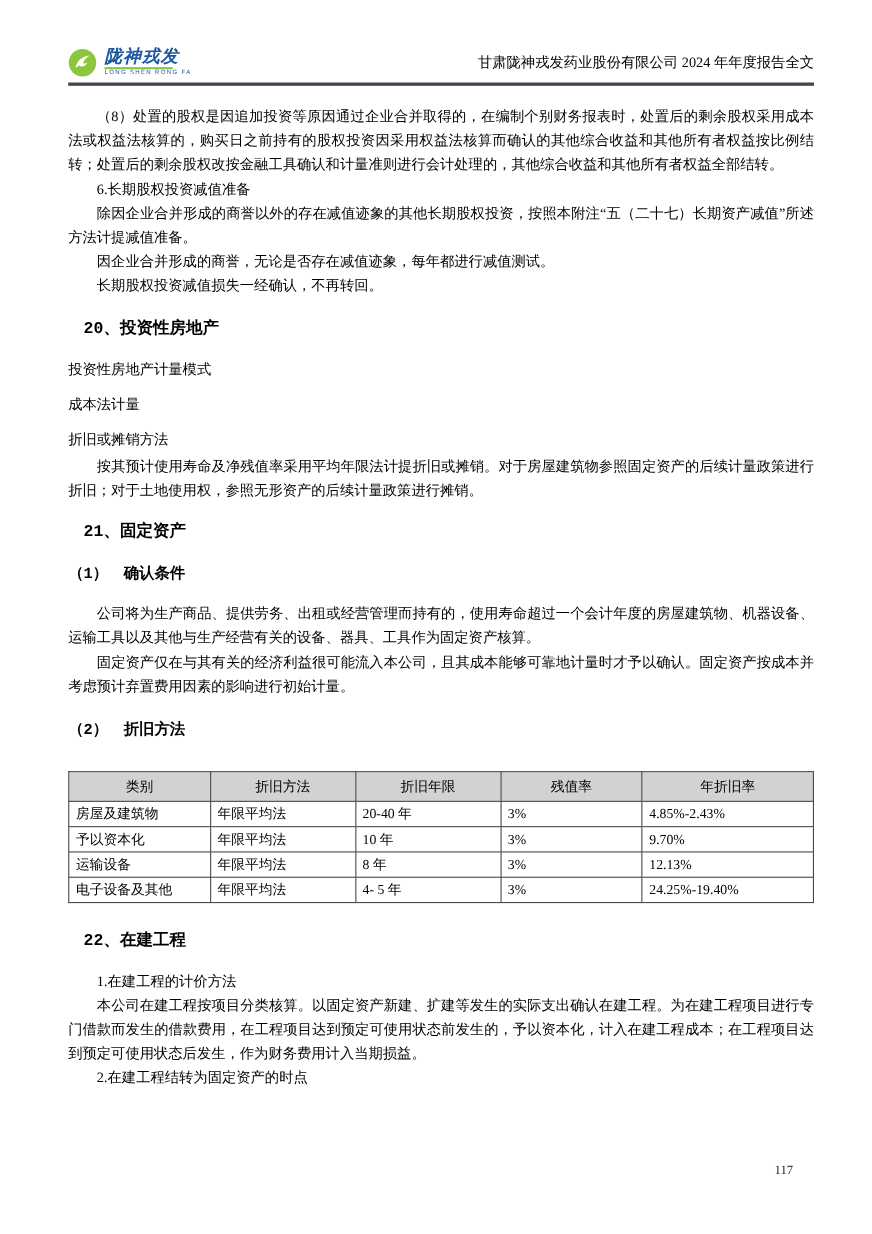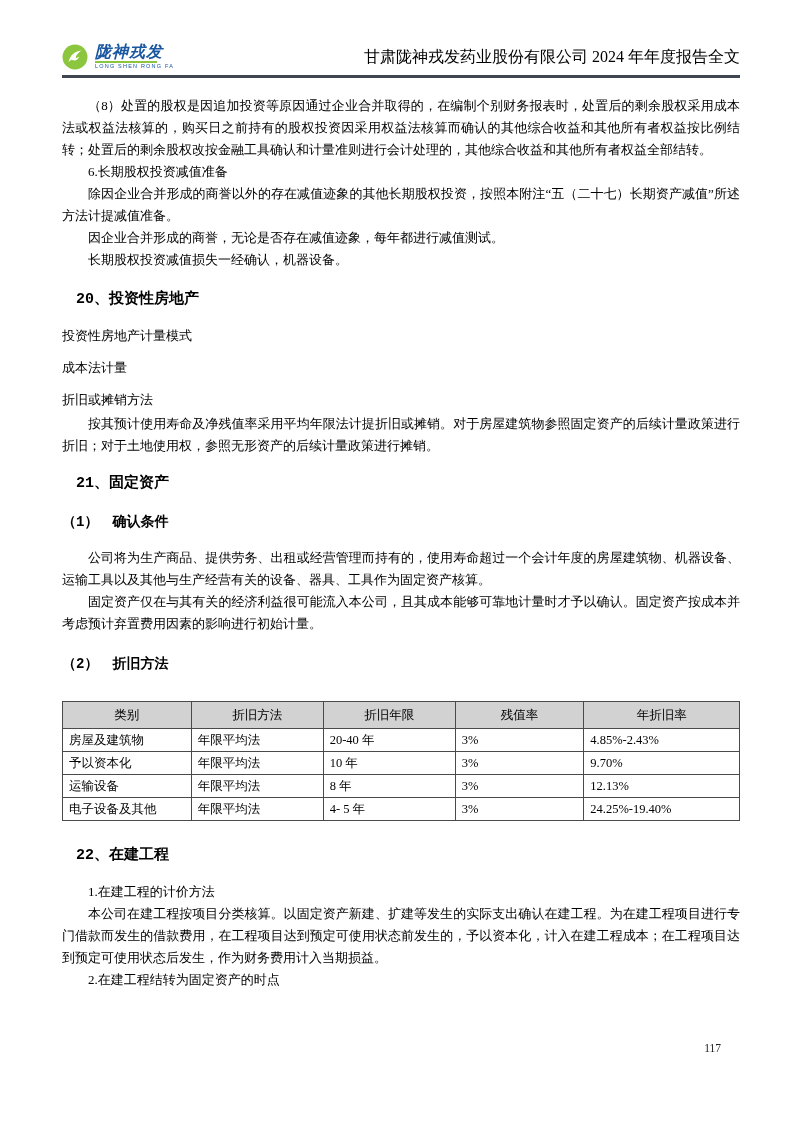--- a/index.html
+++ b/index.html
@@ -31,21 +31,21 @@
   .logo-cn{
     font-family:"Liberation Sans","DejaVu Sans",sans-serif;
     font-weight:bold;font-style:italic;font-size:16px;color:var(--brand-blue,#1A57A0);
     letter-spacing:1px;
   }
   .logo-bar{height:2px;background:var(--brand-green,#8CC63F);margin:1px 0 1px 0;width:62px;}
   .logo-en{
     font-family:"Liberation Sans","DejaVu Sans",sans-serif;
     font-size:5.5px;color:var(--brand-blue,#1A57A0);letter-spacing:1.2px;
   }
-  .doc-title{font-size:16px;color:#000;}
+  .doc-title{font-size:13px;color:#000;}
   
   .content{font-size:13px;line-height:22px;}
   .para{margin:0;text-indent:2em;text-align:justify;}
   .flat{margin:0;text-indent:0;}
   .h-big{
     margin:14px;font-size:15px;font-weight:bold;line-height:22px;
     font-family:Liberation Mono, monospace;
   }
   .h-sub{margin:0;font-size:14px;font-weight:bold;line-height:22px;font-family:Liberation Mono, monospace;}
   .mt17{margin-top:17px;} .mt18{margin-top:18px;} .mt16{margin-top:16px;}
@@ -61,21 +61,21 @@
     font-weight:normal;text-align:center;
     border:1px solid var(--table-border,#4A4A4A);
     height:26px;padding:0 4px;
   }
   table.depr td{
     border:1px solid var(--table-border,#4A4A4A);
     height:17px;padding:0 6px;text-align:left;white-space:nowrap;
     overflow:hidden;
   }
   .page-number{
-    position:absolute;right:72px;bottom:68px;font-size:11.5px;color:#222;
+    position:absolute;right:72px;bottom:52px;font-size:11.5px;color:#222;
   }
 </style>
 </head>
 <body>
 
 <div class="page">
   <div class="inner">
 
     <div class="hdr">
       <div class="logo">
@@ -92,21 +92,21 @@
         </span>
       </div>
       <div class="doc-title">甘肃陇神戎发药业股份有限公司 2024 年年度报告全文</div>
     </div>
 
     <div class="content">
       <p class="para mt17">（8）处置的股权是因追加投资等原因通过企业合并取得的，在编制个别财务报表时，处置后的剩余股权采用成本法或权益法核算的，购买日之前持有的股权投资因采用权益法核算而确认的其他综合收益和其他所有者权益按比例结转；处置后的剩余股权改按金融工具确认和计量准则进行会计处理的，其他综合收益和其他所有者权益全部结转。</p>
       <p class="para">6.长期股权投资减值准备</p>
       <p class="para">除因企业合并形成的商誉以外的存在减值迹象的其他长期股权投资，按照本附注“五（二十七）长期资产减值”所述方法计提减值准备。</p>
       <p class="para">因企业合并形成的商誉，无论是否存在减值迹象，每年都进行减值测试。</p>
-      <p class="para">长期股权投资减值损失一经确认，机器设备。</p>
+      <p class="para">长期股权投资减值损失一经确认，不再转回。</p>
 
       <p class="h-big mt18">20、投资性房地产</p>
       <p class="flat mt10">投资性房地产计量模式</p>
       <p class="flat mt10">成本法计量</p>
       <p class="flat mt10">折旧或摊销方法</p>
       <p class="para mt2">按其预计使用寿命及净残值率采用平均年限法计提折旧或摊销。对于房屋建筑物参照固定资产的后续计量政策进行折旧；对于土地使用权，参照无形资产的后续计量政策进行摊销。</p>
 
       <p class="h-big mt16">21、固定资产</p>
       <p class="h-sub mt16">（1）　确认条件</p>
       <p class="para mt14">公司将为生产商品、提供劳务、出租或经营管理而持有的，使用寿命超过一个会计年度的房屋建筑物、机器设备、运输工具以及其他与生产经营有关的设备、器具、工具作为固定资产核算。</p>

